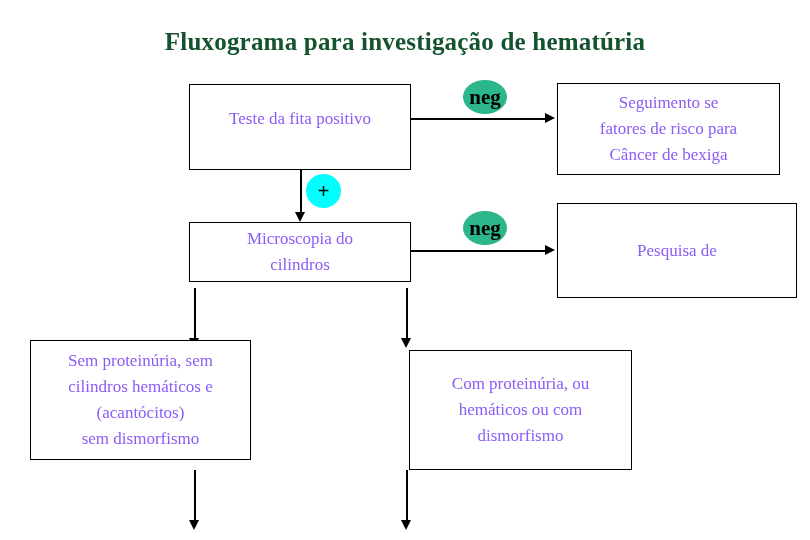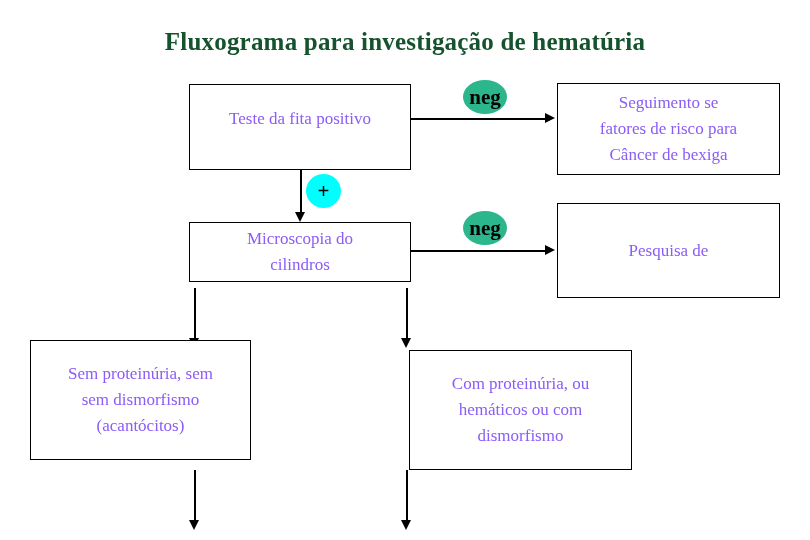--- a/index.html
+++ b/index.html
@@ -47,21 +47,21 @@
     line-height: 1.52;
     padding: 2px 4px;
     z-index: 3;
   }
   .box .line { display: block; width: 100%; }
 
   #box-teste      { left: 189px; top: 84px;  width: 222px; height: 86px; }
   #box-teste .l1  { margin-bottom: 16px; }
   #box-micro      { left: 189px; top: 222px; width: 222px; height: 60px; }
   #box-seguimento { left: 557px; top: 83px;  width: 223px; height: 92px; }
-  #box-pesquisa   { left: 557px; top: 203px; width: 223px; height: 95px; }
+  #box-pesquisa   { left: 557px; top: 203px; width: 240px; height: 95px; }
   #box-sem        { left: 30px;  top: 340px; width: 221px; height: 120px; }
   #box-com        { left: 365px; top: 350px; width: 223px; height: 120px; margin-left: 44px; }
 
   
   .hline {
     position: absolute;
     height: 0;
     border-top: 2px solid #000000;
     z-index: 2;
   }
@@ -180,22 +180,23 @@
     <span class="line">fatores de risco para</span>
     <span class="line">Câncer de bexiga</span>
   </div>
 
   <div class="box" id="box-pesquisa">
     <span class="line">Pesquisa de</span>
   </div>
 
   <div class="box" id="box-sem">
     <span class="line">Sem proteinúria, sem</span>
+    <span class="line">cilindros hemáticos e</span>
+    <span class="line">(acantócitos)</span>
     <span class="line">sem dismorfismo</span>
-    <span class="line">(acantócitos)</span>
   </div>
 
   <div class="box" id="box-com">
     <span class="line">Com proteinúria, ou</span>
     <span class="line">hemáticos ou com</span>
     <span class="line">dismorfismo</span>
   </div>
 
   <div class="marker marker-neg" id="neg1">neg</div>
   <div class="marker marker-neg" id="neg2">neg</div>

